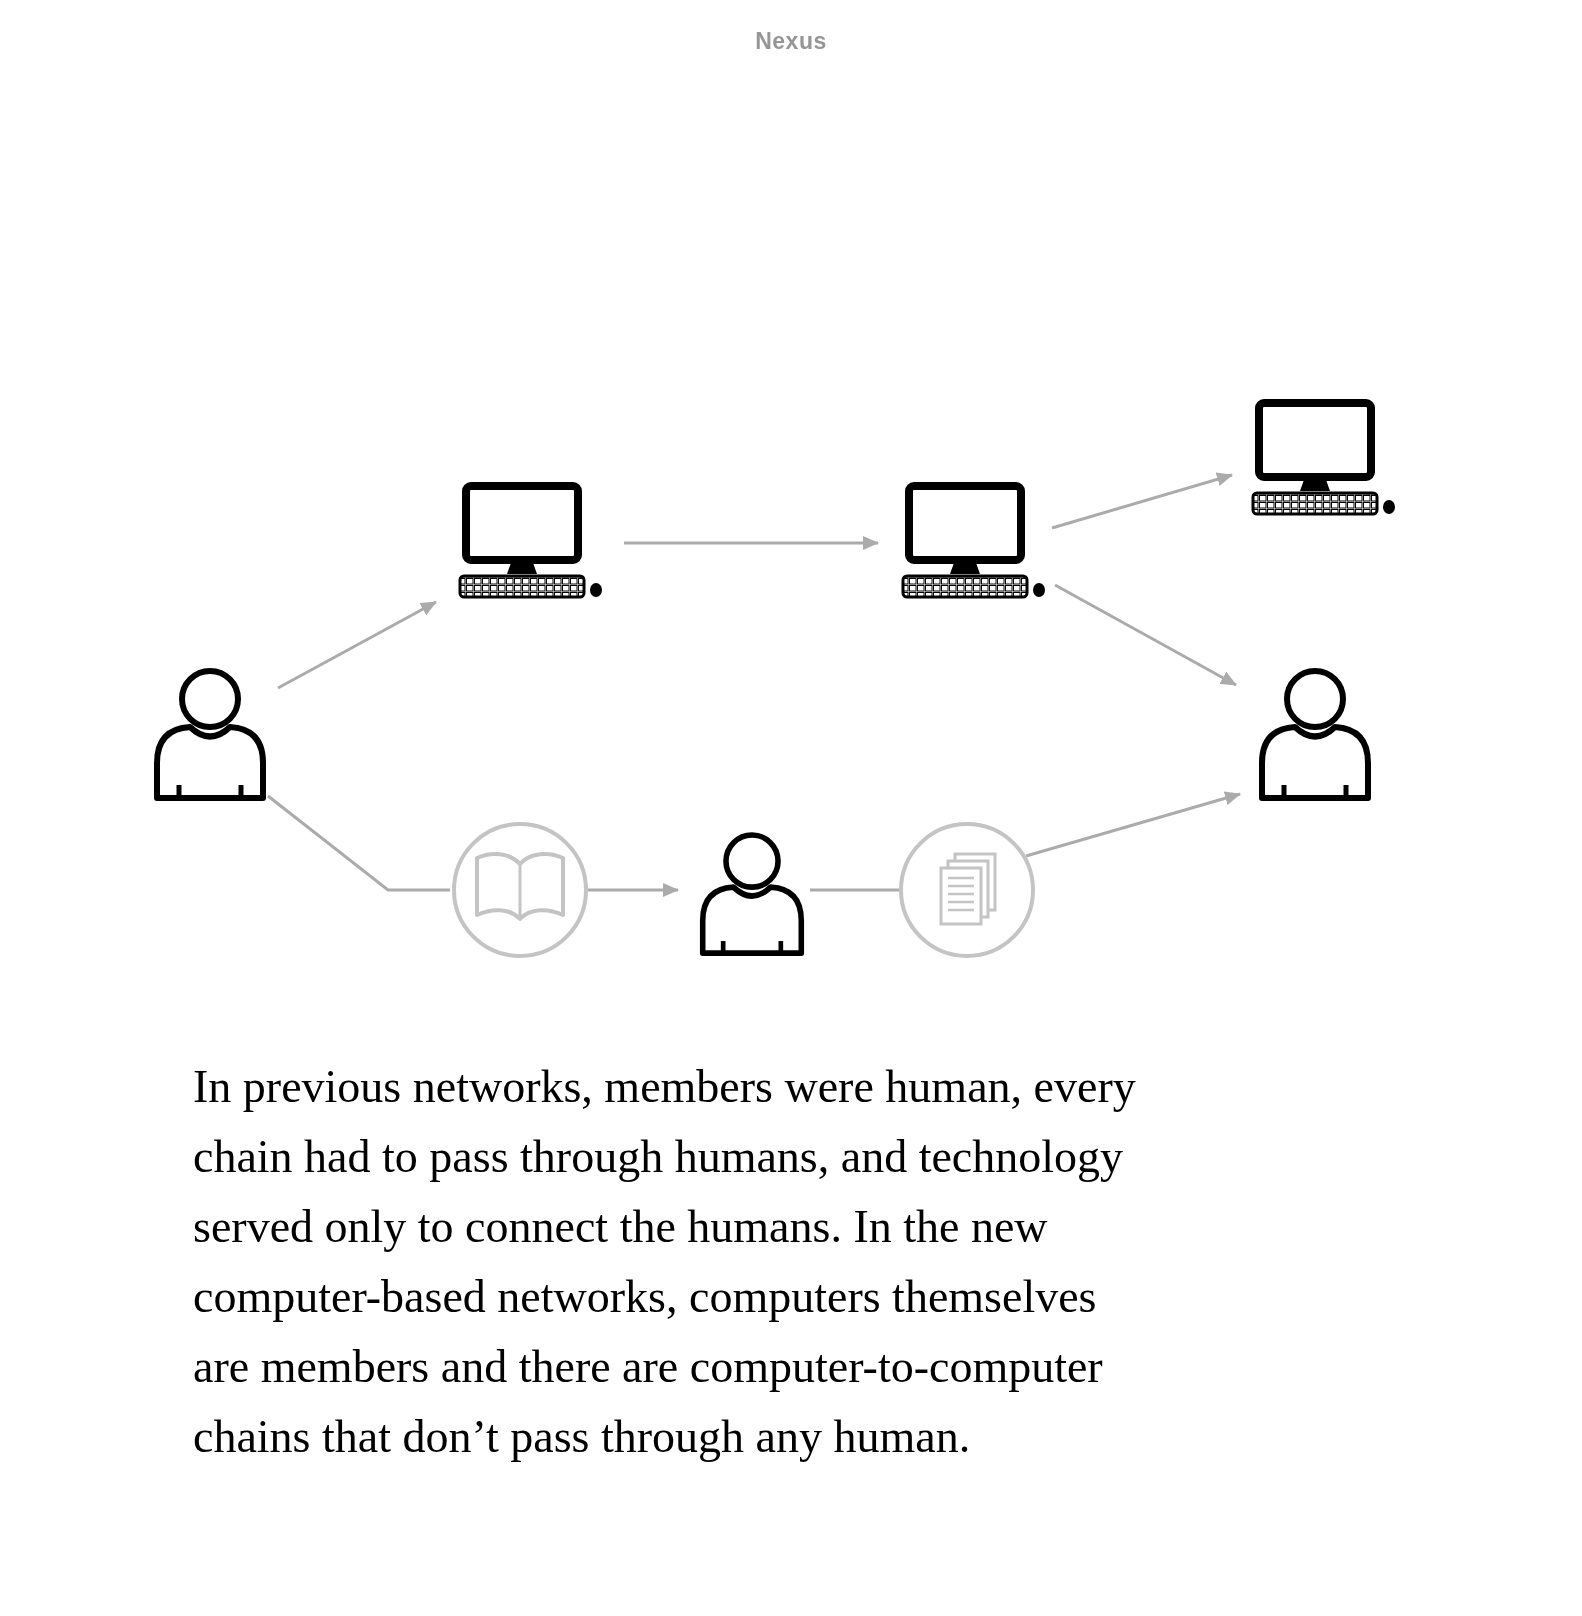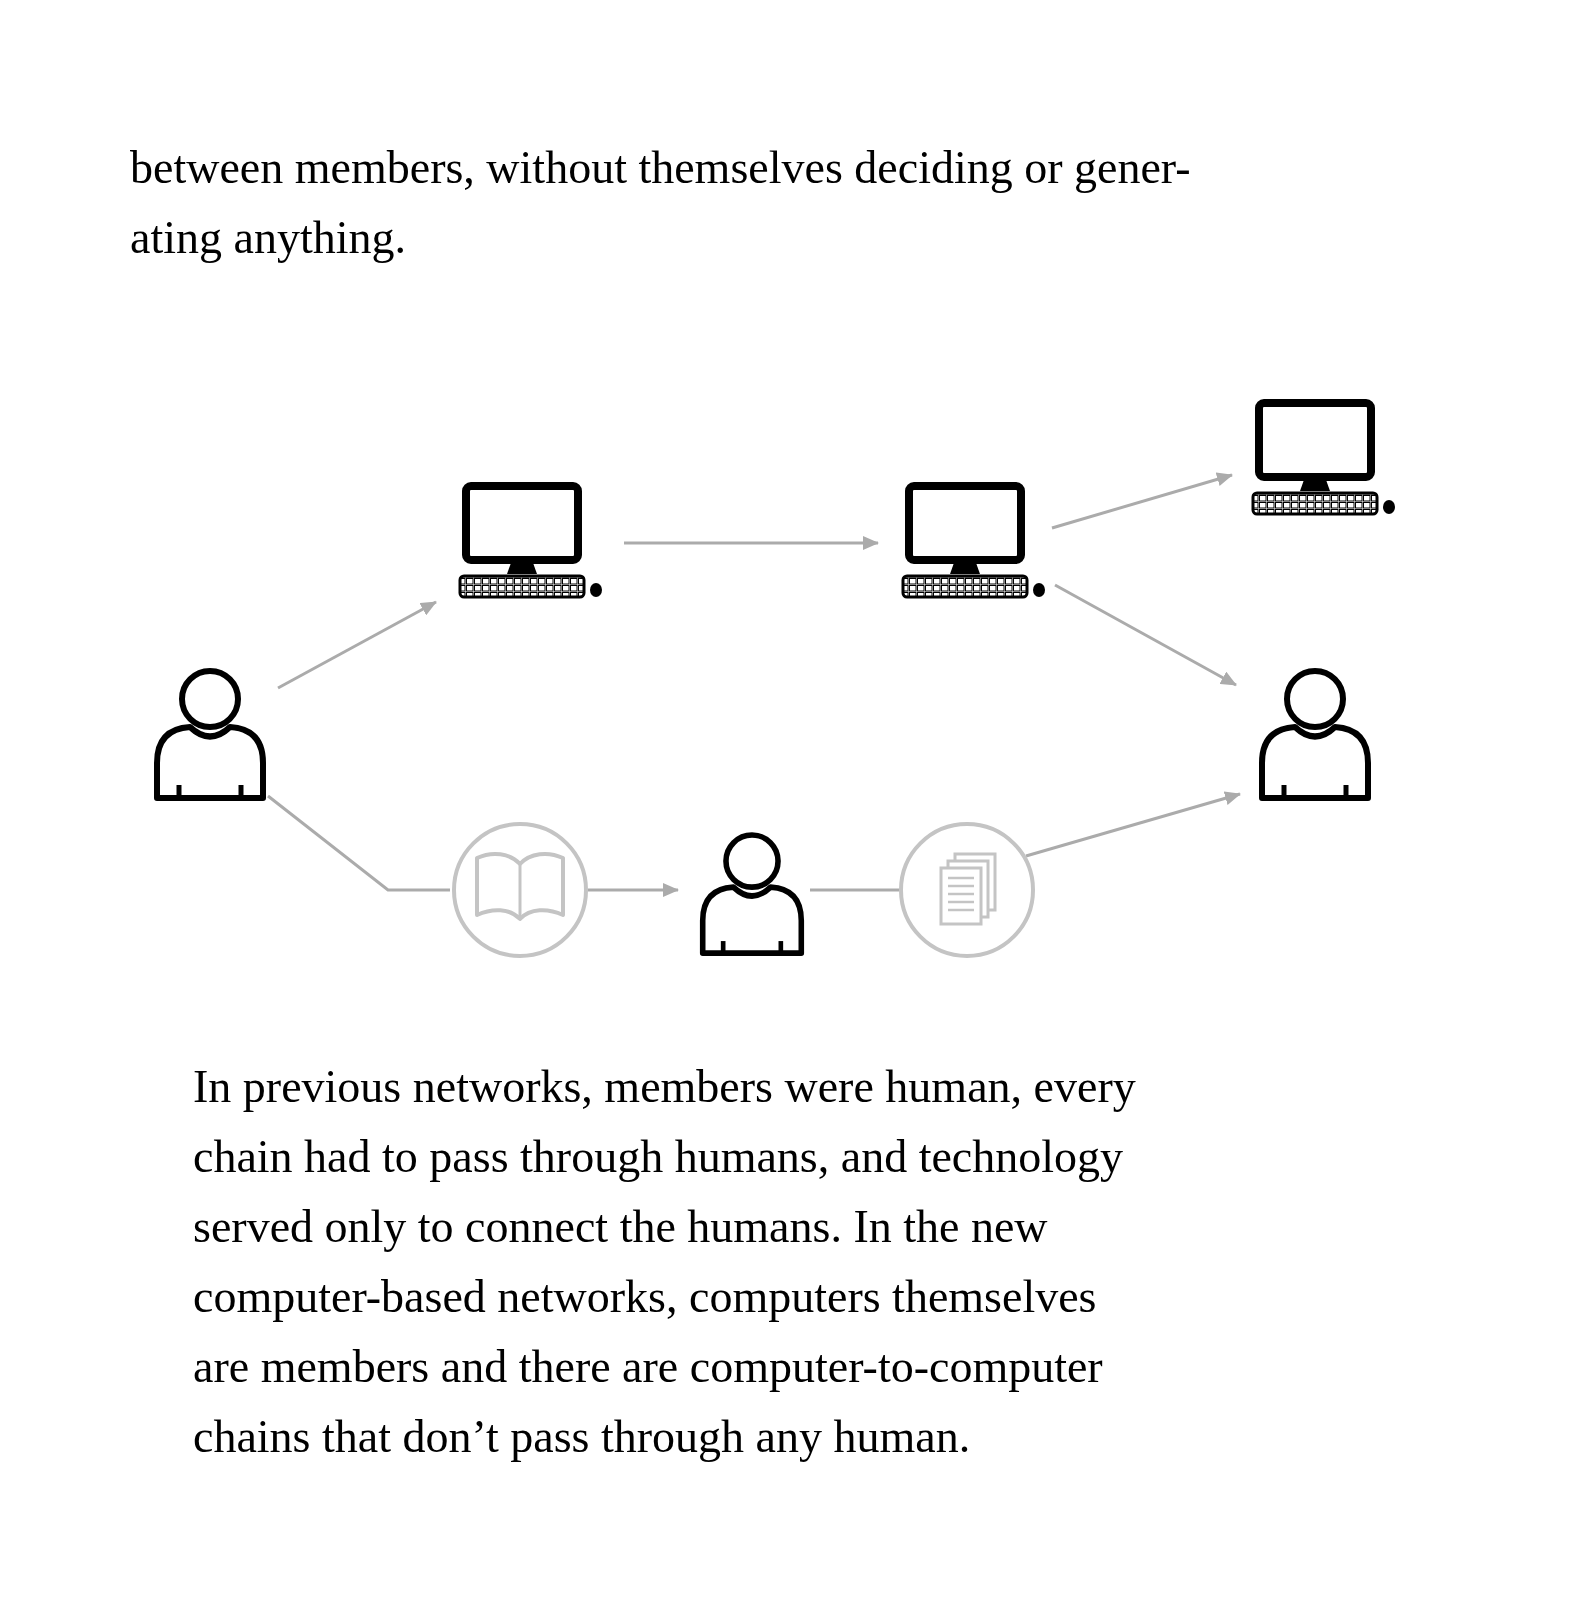--- a/index.html
+++ b/index.html
@@ -39,23 +39,22 @@
     left: 0; top: 378px;
     width: 1582px; height: 630px;
   }
   .diagram svg { display: block; }
 </style>
 </head>
 <body>
 
 <div class="page">
 
+  <div class="header">Nexus</div>
 
-  <div class="para para-top">between members, without themselves deciding or gener-
-ating anything.</div>
 
   <div class="diagram">
     <svg width="1582" height="630" viewBox="0 0 1582 630" xmlns="http://www.w3.org/2000/svg">
       <defs>
         <marker id="ah" markerUnits="userSpaceOnUse" markerWidth="18" markerHeight="14" refX="15" refY="7" orient="auto">
           <path d="M0,0 L16,7 L0,14 Z" fill="#ababab"></path>
         </marker>
 
         <pattern id="keys" width="8" height="7" patternUnits="userSpaceOnUse">
           <rect width="8" height="7" fill="#ffffff"></rect>

